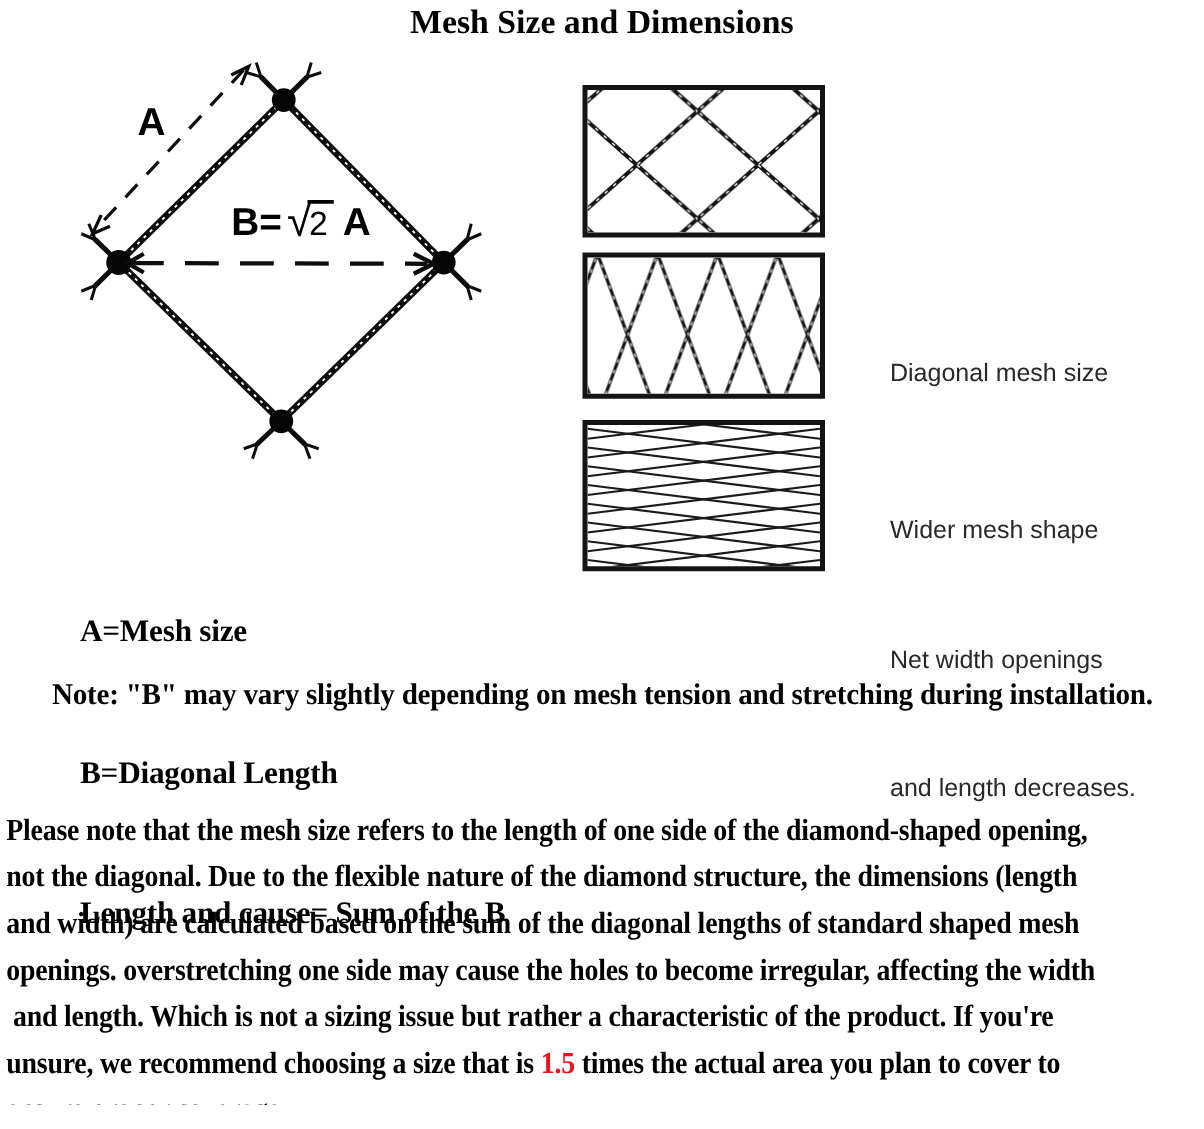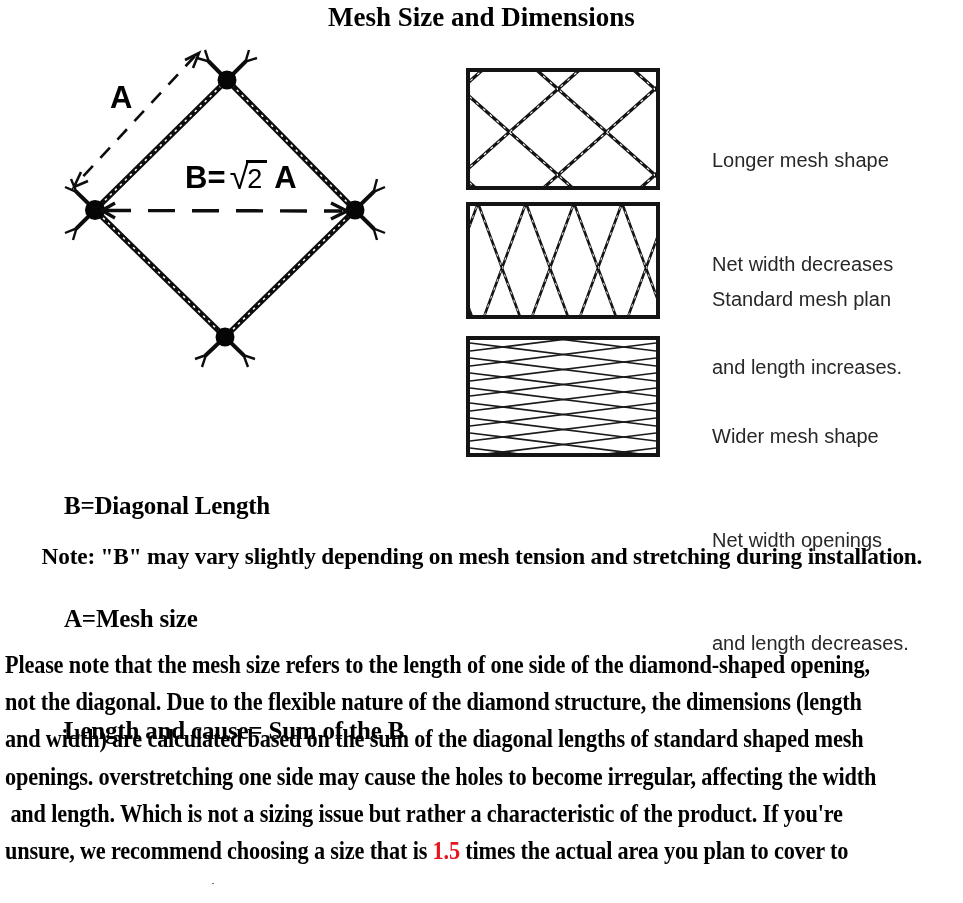--- a/index.html
+++ b/index.html
@@ -27,21 +27,21 @@
   .mesh-box{position:absolute;left:466px;width:186px;border:4px solid #141414;background:#fff;}
   .mesh-box svg{display:block;}
   #box-longer{top:68px;height:114px;}
   #box-standard{top:202px;height:109px;}
   #box-wider{top:336px;height:113px;}
 
   .variant-text{position:absolute;left:712px;width:246px;
                 font:400 20px "Liberation Sans",sans-serif;color:#282828;line-height:34.5px;white-space:pre;}
   #vt-0{top:74px;}
   #vt-1{top:213px;}
-  #vt-2{top:350px;}
+  #vt-2{top:338px;}
 
   .note{position:absolute;top:543px;left:0;width:963px;text-align:center;}
   .note-inner{display:inline-block;white-space:pre;font:700 24px "Liberation Serif",serif;
               letter-spacing:-0.2px;transform:scaleX(0.97);transform-origin:center top;}
 
   .paragraph{position:absolute;left:5px;top:646px;width:1060px;
              transform:scaleX(0.91);transform-origin:left top;}
   .para-line{white-space:pre;font:700 24.5px "Liberation Serif",serif;
              line-height:37.2px;letter-spacing:-0.2px;}
 </style>
@@ -113,22 +113,22 @@
   <div class="label-a">A</div>
 
   <div class="formula">
     <span class="lhs">B=</span>
     <span class="rad">√</span>
     <span class="radicand">2</span>
     <span class="rhs">A</span>
   </div>
 
   <div class="legend">
+    <div>A=Mesh size</div>
     <div>B=Diagonal Length</div>
-    <div>A=Mesh size</div>
     <div>Length and cause= Sum of the B</div>
   </div>
 
   <div class="mesh-box" id="box-longer">
     <svg width="186" height="114" viewBox="0 0 186 114">
       <defs>
         <pattern id="pm1" width="97" height="86" patternUnits="userSpaceOnUse" patternTransform="translate(-9,-26)">
           <path d="M48.5 0 L97 43 L48.5 86 L0 43 Z" fill="none" stroke="#141414" stroke-width="3.2"></path>
           <path d="M48.5 0 L97 43 L48.5 86 L0 43 Z" fill="none" stroke="#ffffff" stroke-width="1.1" stroke-dasharray="3 6"></path>
         </pattern>
@@ -167,27 +167,22 @@
         <line x1="0" y1="78" x2="186" y2="101"></line>
           <line x1="0" y1="101" x2="186" y2="78"></line>
         <line x1="0" y1="93" x2="186" y2="116"></line>
           <line x1="0" y1="116" x2="186" y2="93"></line>
         <line x1="0" y1="108" x2="186" y2="131"></line>
           <line x1="0" y1="131" x2="186" y2="108"></line>
       </g>
     </svg>
   </div>
 
-  <div class="variant-text" id="vt-0">
-    <div>Longer mesh shape</div>
-    <div>Net width decreases</div>
-    <div>and length increases.</div>
-  </div>
   <div class="variant-text" id="vt-1">
-    <div>Standard mesh plan</div>
+    <div>Diagonal mesh size</div>
   </div>
   <div class="variant-text" id="vt-2">
     <div>Wider mesh shape</div>
     <div>Net width openings</div>
     <div>and length decreases.</div>
   </div>
 
   <div class="note">
     <span class="note-inner">Note: "B" may vary slightly depending on mesh tension and stretching during installation.</span>
   </div>

